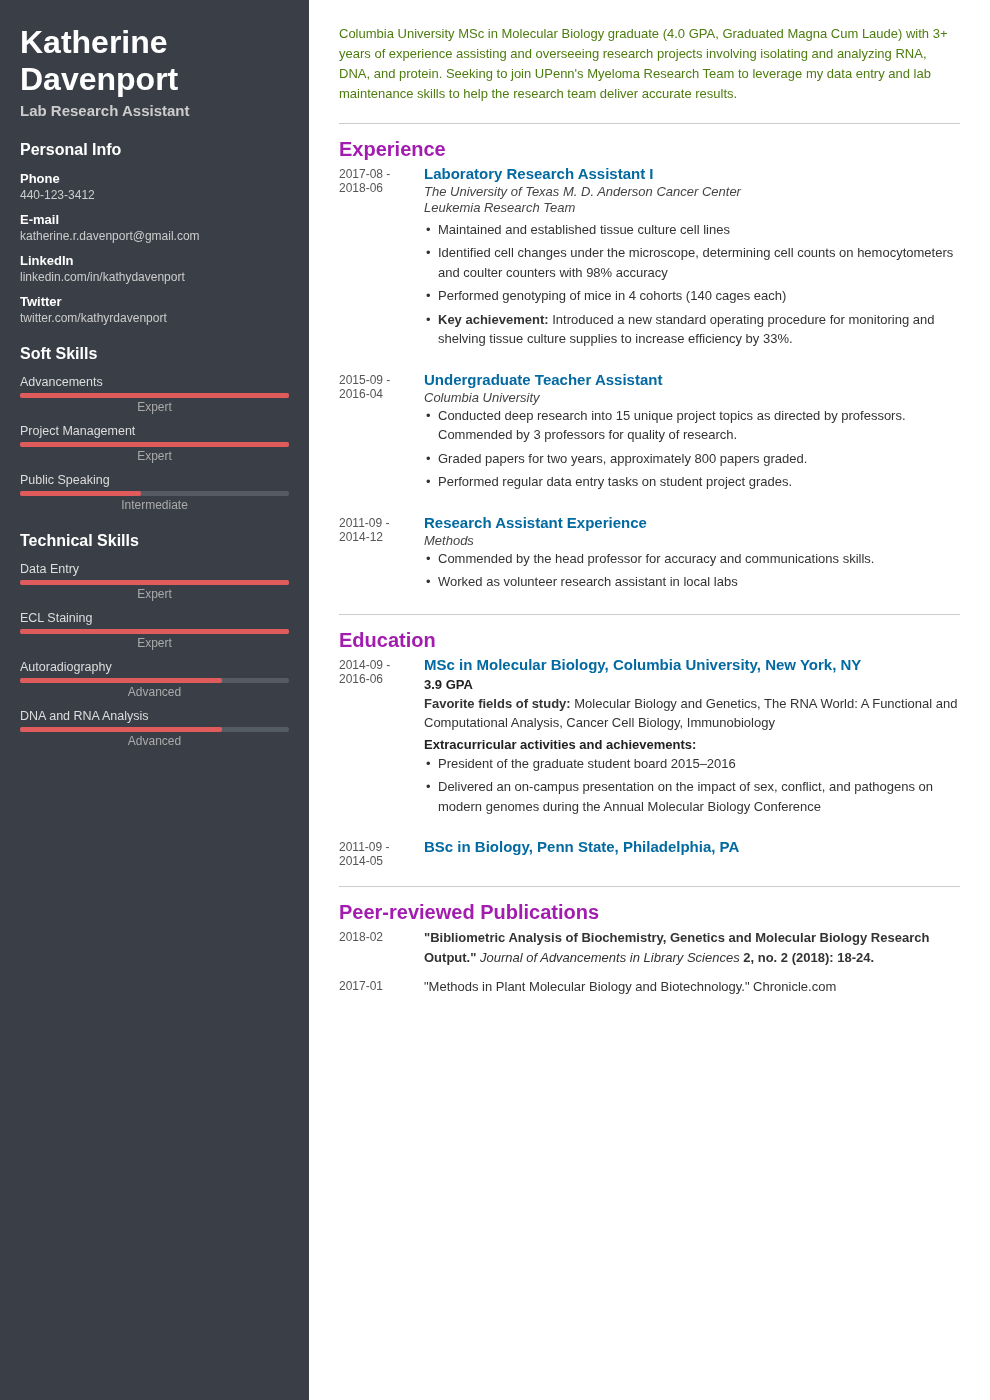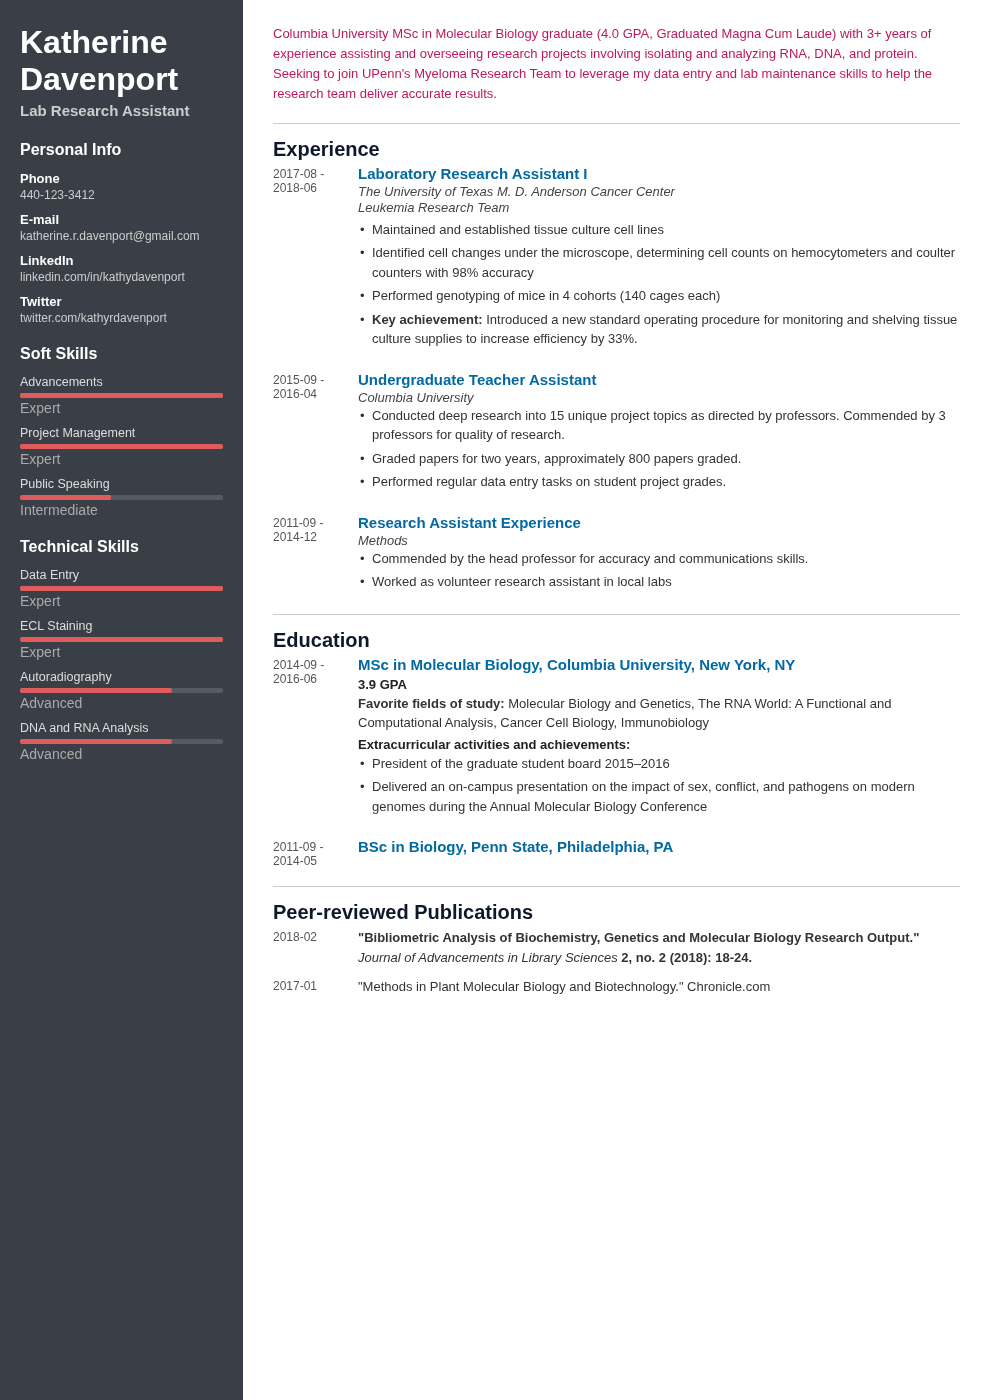--- a/index.html
+++ b/index.html
@@ -6,21 +6,21 @@
     body {
       font-family: Arial, sans-serif;
       font-size: 13px;
       color: #222;
       background: #fff;
       width: 990px;
       min-height: 1400px;
       display: flex;
     }
     .sidebar {
-      width: 243px;
+      width: 309px;
       min-height: 1400px;
       background: #3a3f47;
       color: #fff;
       padding: 24px 20px;
       flex-shrink: 0;
     }
     .sidebar h1 {
       font-size: 32px;
       font-weight: 900;
       line-height: 1.15;
@@ -63,44 +63,44 @@
       width: 100%;
       border-radius: 2px;
       margin-bottom: 2px;
     }
     .skill-bar-fill {
       height: 5px;
       border-radius: 2px;
       background: #e05c5c;
     }
     .skill-level {
-      font-size: 14px;
+      font-size: 12px;
       color: #aaa;
-      text-align: left;
+      text-align: center;
     }
     .main {
       flex: 1;
       padding: 24px 30px;
       background: #fff;
     }
     .summary-text {
       font-size: 13px;
-      color: #be185d;
+      color: #4d7c0f;
       line-height: 1.55;
       margin-bottom: 18px;
     }
     .section-divider {
       border: none;
       border-top: 1.5px solid #ccc;
       margin: 6px 0 14px 0;
     }
     .section-title {
       font-size: 20px;
       font-weight: 800;
-      color: #0f172a;
+      color: #a21caf;
       margin-bottom: 4px;
     }
     .exp-block {
       display: flex;
       margin-bottom: 18px;
     }
     .exp-date {
       font-size: 12px;
       color: #555;
       min-width: 85px;

